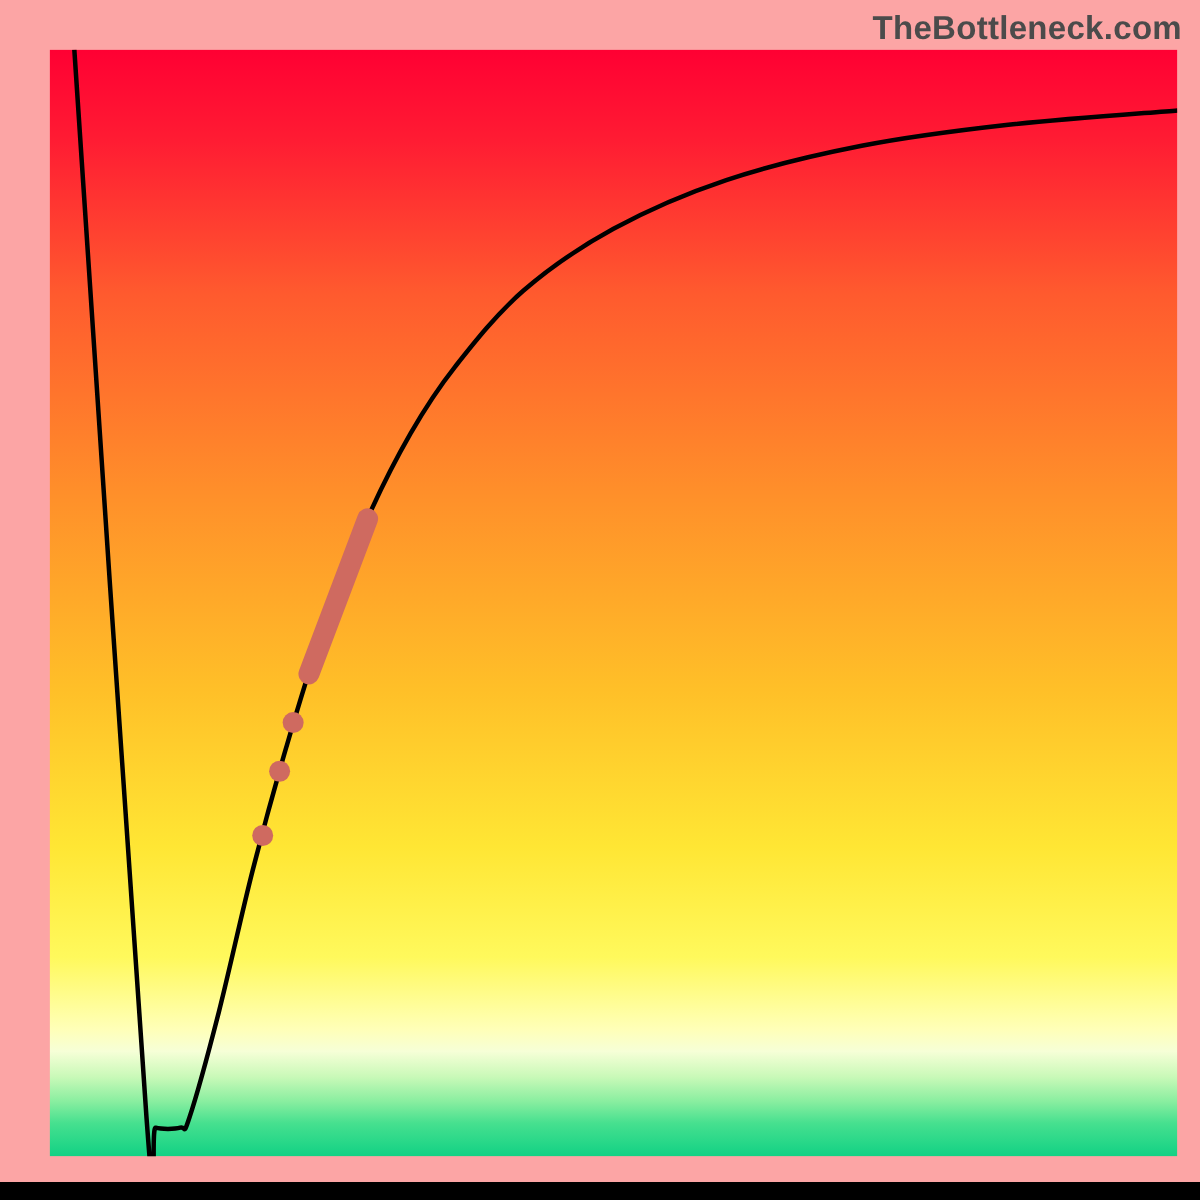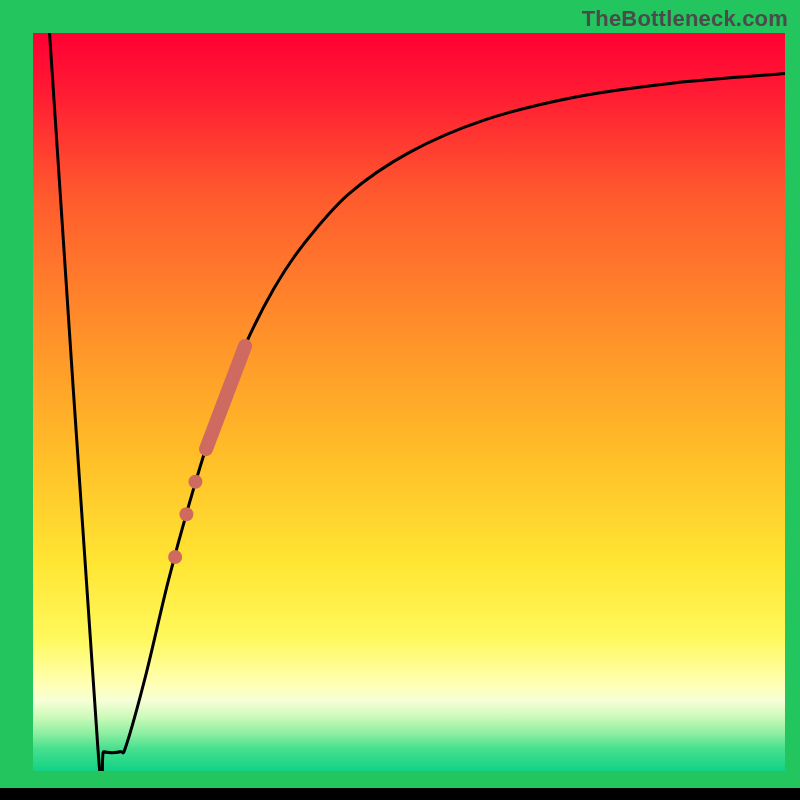--- a/index.html
+++ b/index.html
@@ -10,21 +10,21 @@
     overflow: hidden;
     background: #000;
     font-family: Arial, Helvetica, sans-serif;
   }
   .frame {
     position: absolute;
     left: 0;
     top: 0;
     width: 800px;
     height: 788px;
-    background: #22c55e;
+    background: #fca5a5;
   }
   .plot {
     position: absolute;
     left: 33px;
     top: 33px;
     width: 752px;
     height: 738px;
     overflow: hidden;
   }
   .watermark {

